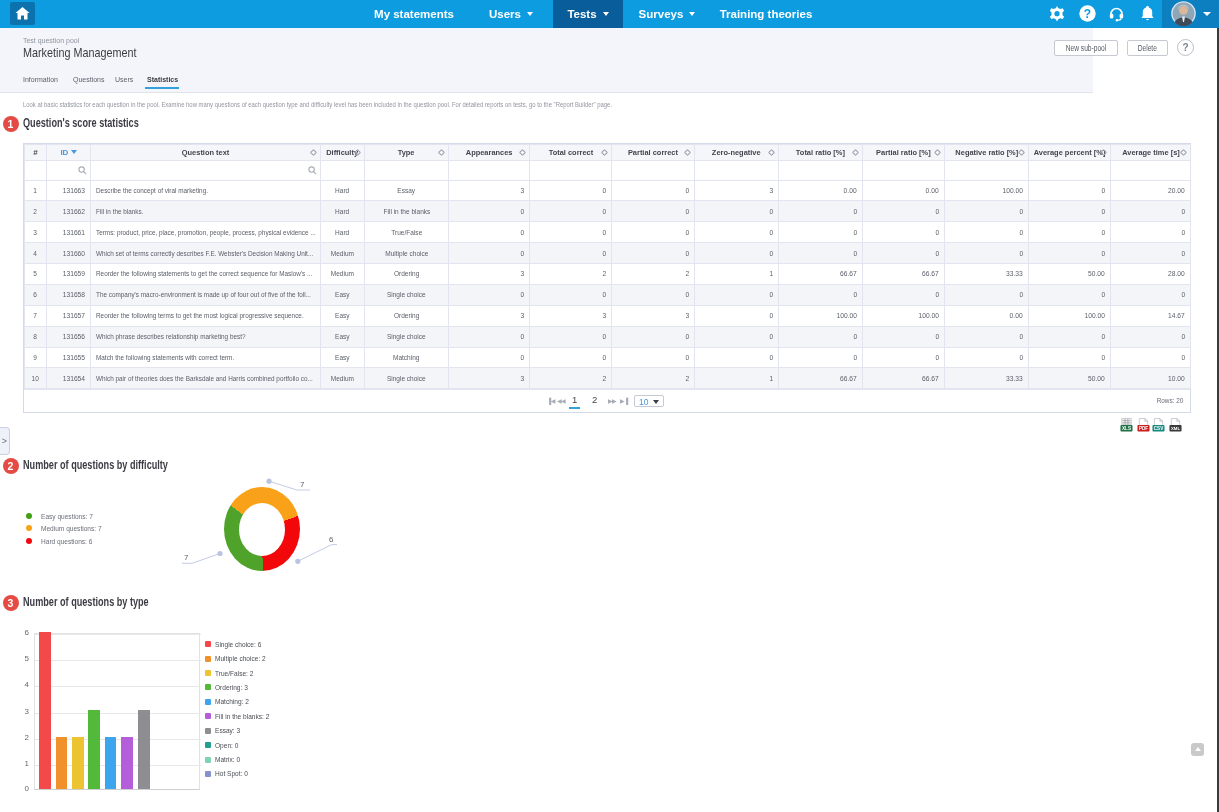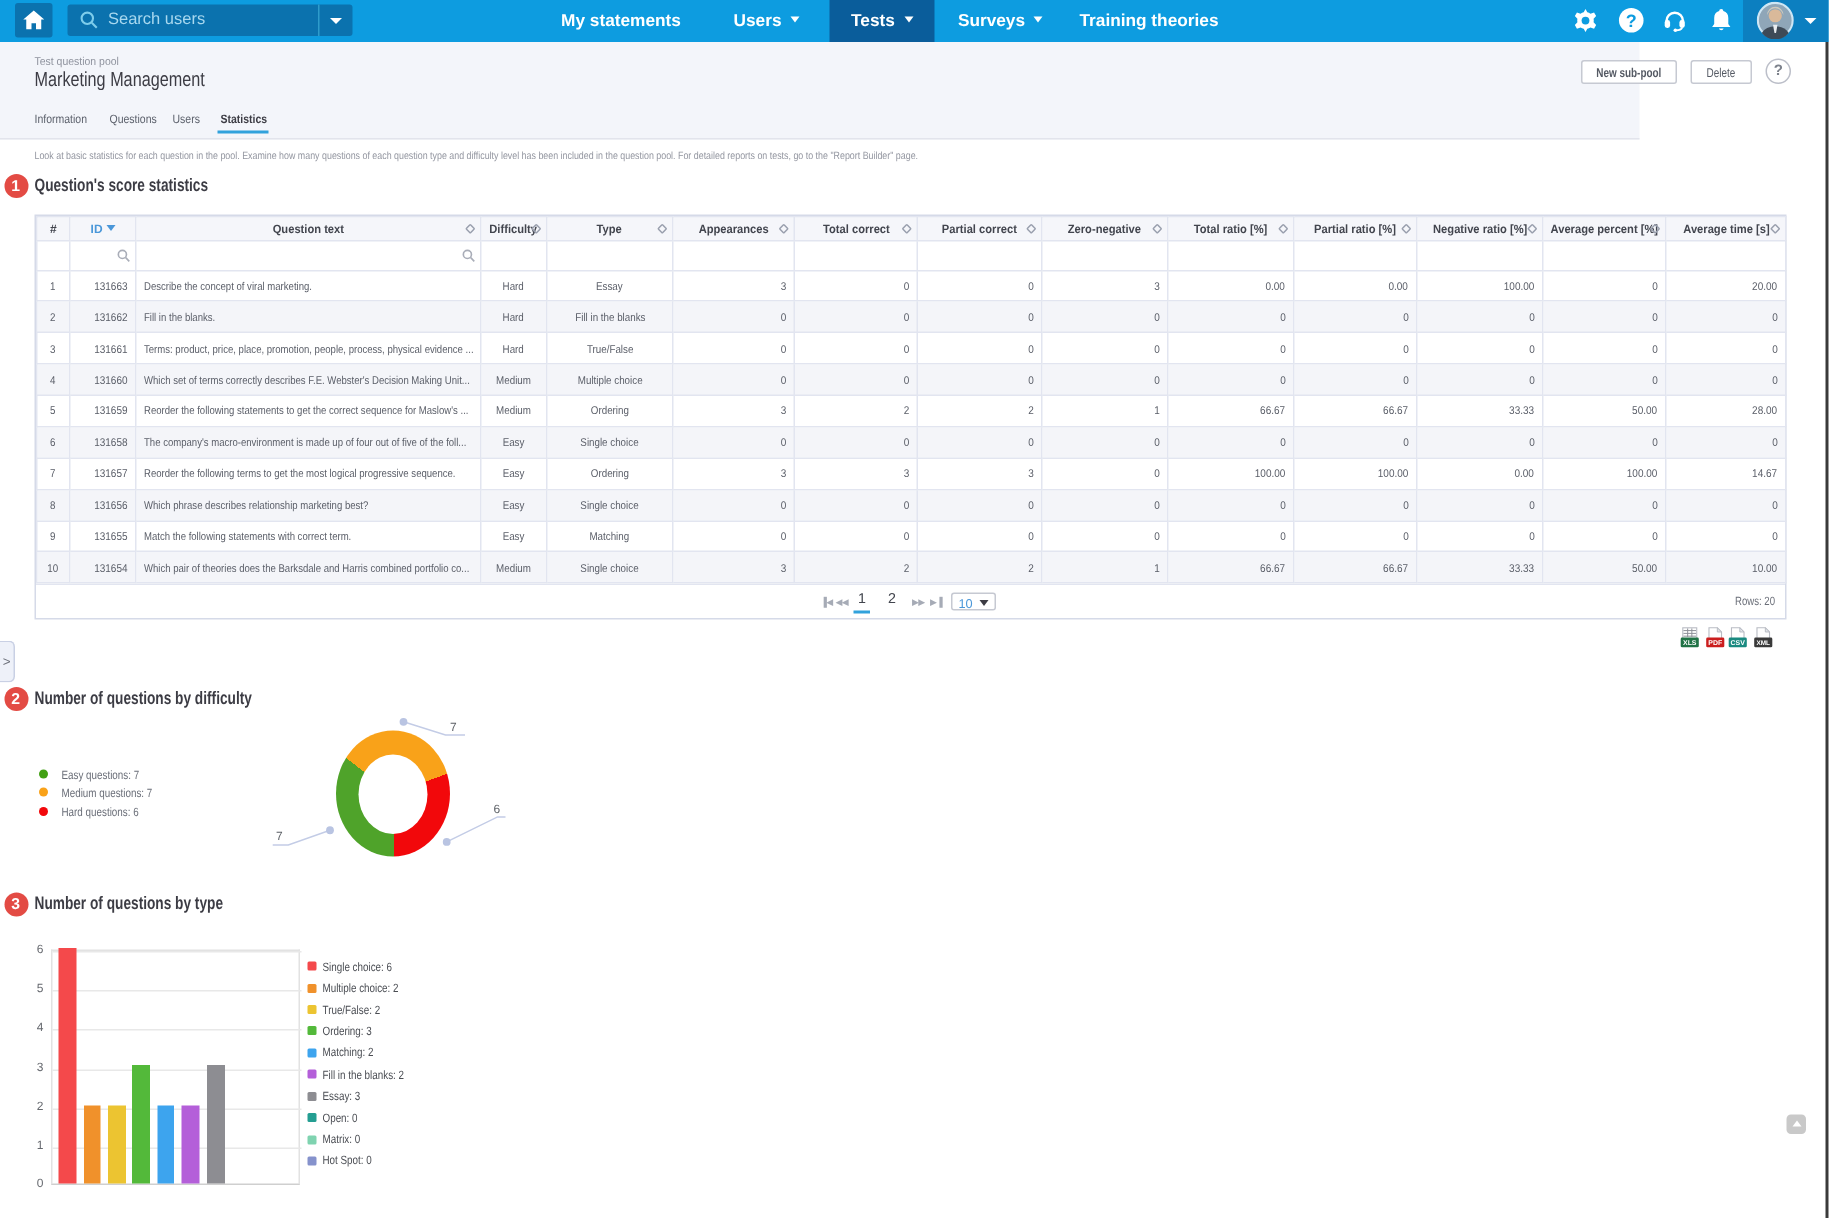--- a/index.html
+++ b/index.html
@@ -88,29 +88,20 @@
 </style>
 </head>
 <body>
 
 <div class="nav">
   <div class="homebtn navdark">
     <svg width="25" height="23" viewBox="0 0 25 23">
         <path d="M12.5 5 L5.5 11 H7.5 V17.5 H11 V13.5 H14 V17.5 H17.5 V11 H19.5 Z" fill="#fff"></path>
       </svg>
   </div>
-  <div class="search">
-    <svg class="mag" width="13" height="13" viewBox="0 0 13 13">
-        <circle cx="5.2" cy="5.2" r="3.8" fill="none" stroke="#7ecdeb" stroke-width="1.4"></circle>
-        <line x1="8.2" y1="8.2" x2="11.5" y2="11.5" stroke="#7ecdeb" stroke-width="1.4"></line>
-      </svg>
-    <span class="ph">Search users</span>
-    <div class="sep"></div>
-    <div class="car"></div>
-  </div>
   <div class="menu" style="left:368px; width:92px;">My statements</div>
   <div class="menu" style="left:483px; width:56px;">Users<span class="car"></span></div>
   <div class="menu mactive" style="left:553px; width:70px;">Tests<span class="car"></span></div>
   <div class="menu" style="left:634px; width:66px;">Surveys<span class="car"></span></div>
   <div class="menu" style="left:718px; width:96px;">Training theories</div>
   <div class="menu" style="left:840px; width:74px;margin-top:36px;">Reporting<span class="car"></span></div>
 
   <div class="navico" style="left:1049px; top:6px;">
     <svg width="16" height="16" viewBox="0 0 16 16">
         <path fill="#fff" d="M8 0 L9.2 2.2 A6 6 0 0 1 11.3 3.1 L13.7 2.3 L15.1 4.7 L13.4 6.5 A6 6 0 0 1 13.4 8.9 L15.1 10.7 L13.7 13.1 L11.3 12.3 A6 6 0 0 1 9.2 13.2 L8 15.4 L6.8 13.2 A6 6 0 0 1 4.7 12.3 L2.3 13.1 L0.9 10.7 L2.6 8.9 A6 6 0 0 1 2.6 6.5 L0.9 4.7 L2.3 2.3 L4.7 3.1 A6 6 0 0 1 6.8 2.2 Z"></path>
@@ -154,21 +145,21 @@
 </div>
 
 <div class="pghead">
   <div class="crumb">Test question pool</div>
   <div class="ptitle">Marketing Management</div>
   <div class="tab" style="left:23px;">Information</div>
   <div class="tab" style="left:73px;">Questions</div>
   <div class="tab" style="left:115px;">Users</div>
   <div class="tab tabact" style="left:147px;">Statistics</div>
   <div class="tabline"></div>
-  <div class="hbtn" style="left:1054px; width:64px;font-weight:bold;"><span class="bsx">New sub-pool</span></div>
+  <div class="hbtn" style="left:1054px; width:64px;"><span class="bsx">New sub-pool</span></div>
   <div class="hbtn" style="left:1127px; width:41px;"><span class="bsx">Delete</span></div>
   <div class="qbtn">?</div>
 </div>
 
 <div class="desc">Look at basic statistics for each question in the pool. Examine how many questions of each question type and difficulty level has been included in the question pool. For detailed reports on tests, go to the "Report Builder" page.</div>
 
 <div class="seccirc" style="left:2.5px; top:116px;">1</div>
 <div class="sectitle" style="left:23px; top:116px;">Question's score statistics</div>
 
 <div class="twrap">

